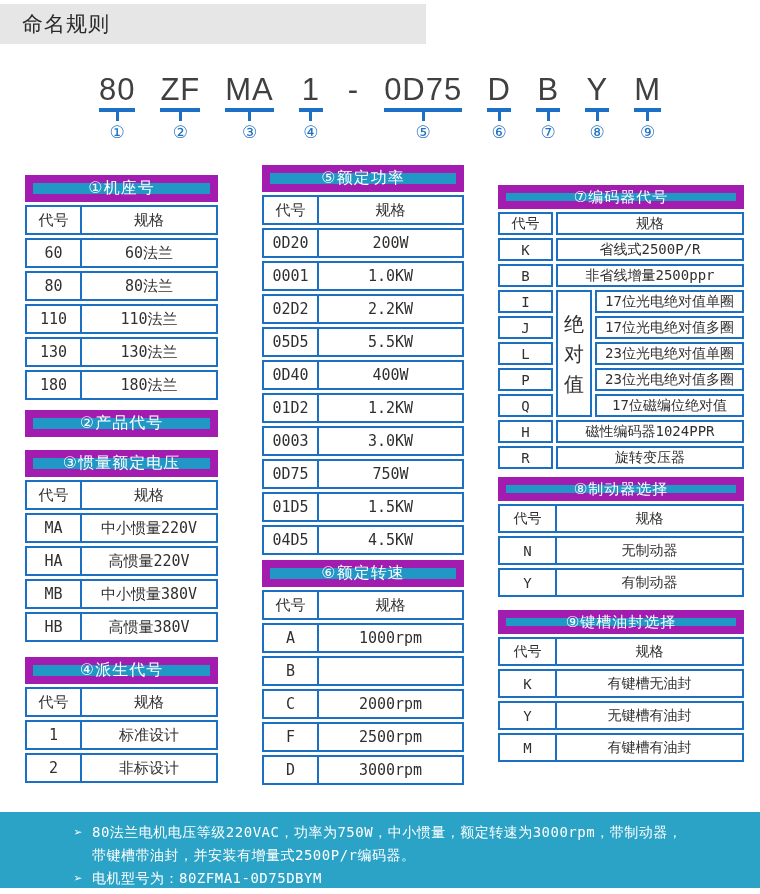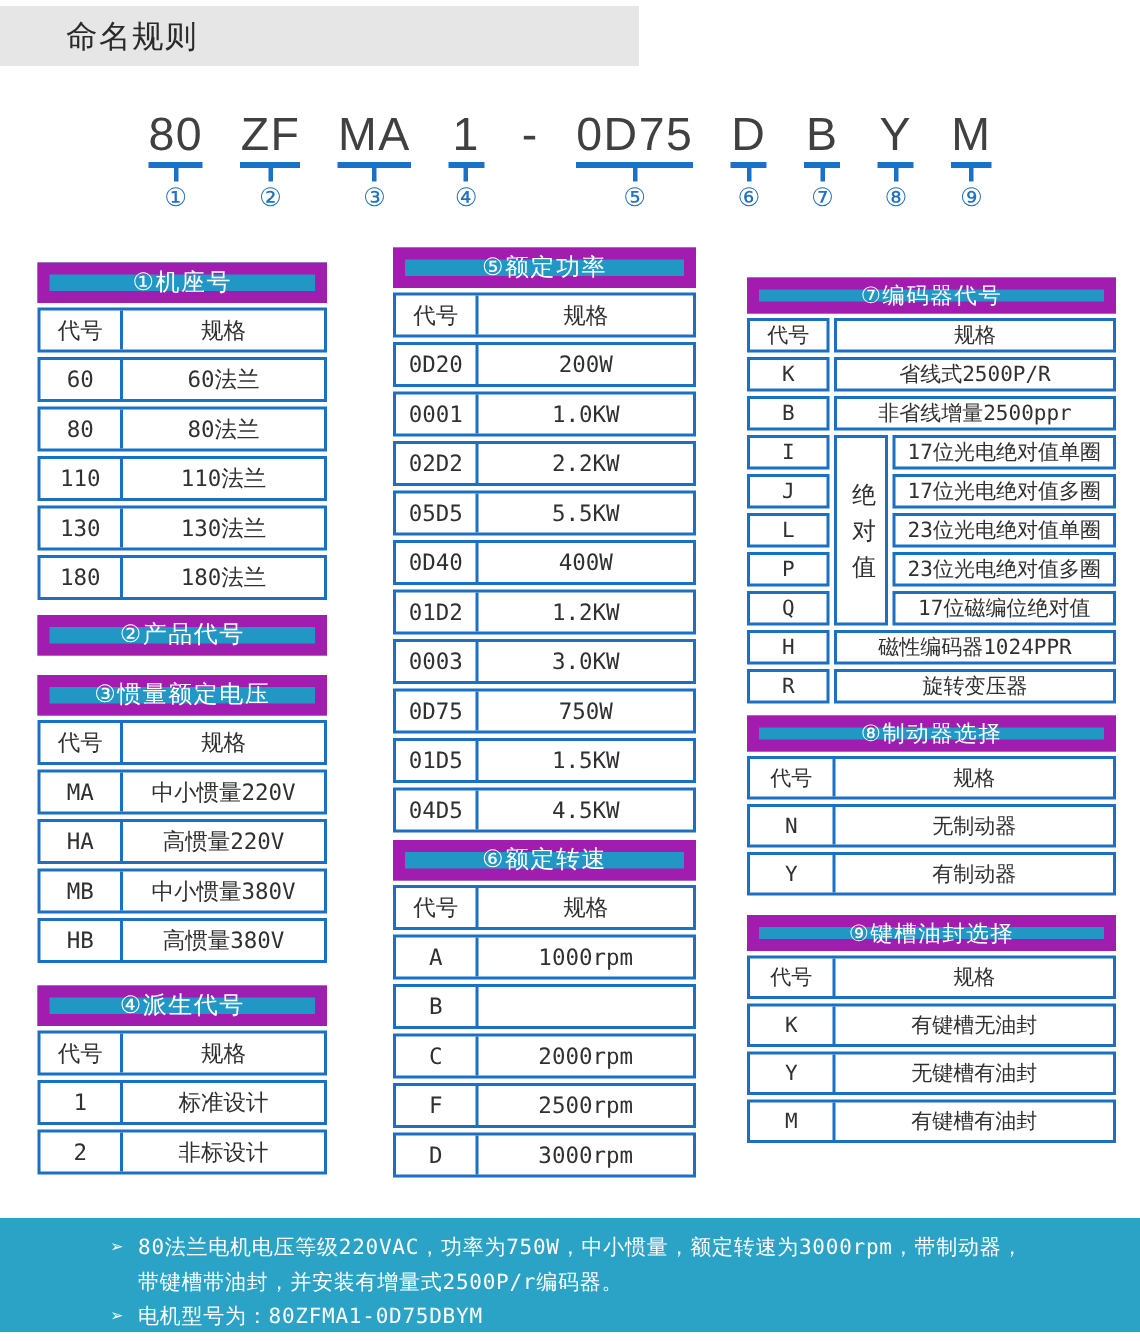--- a/index.html
+++ b/index.html
@@ -1,20 +1,20 @@
 <!DOCTYPE html>
 <html><head>
 <meta charset="utf-8">
 <style>
   html,body{margin:0;padding:0;background:#fff;}
   .page{position:relative;width:760px;height:894px;background:#ffffff;overflow:hidden;
         font-family:"DejaVu Sans",sans-serif;}
   
   .title-bar{position:absolute;left:0;top:4px;width:426px;height:40px;background:#e6e6e6;
-             display:flex;align-items:center;padding-left:44px;box-sizing:border-box;}
+             display:flex;align-items:center;padding-left:22px;box-sizing:border-box;}
   .title-bar span{font-size:21px;color:#2a2a2a;letter-spacing:1px;}
   
   .model-line{position:absolute;top:74px;left:0;width:760px;display:flex;
               justify-content:center;align-items:flex-start;gap:15px;}
   .seg{display:flex;flex-direction:column;align-items:center;padding:0 5px;}
   .seg-text{font-family:"Liberation Sans",sans-serif;font-size:31px;line-height:32px;
             color:#404040;letter-spacing:1px;white-space:nowrap;}
   .seg-underline{align-self:stretch;height:4px;background:#1d71c5;margin-top:2px;min-width:24px;}
   .seg-tick{width:3px;height:9px;background:#1d71c5;}
   .seg-num{font-size:17px;line-height:18px;color:#2272c2;margin-top:2px;}
@@ -39,22 +39,22 @@
   .cell.spec{flex:1;}
   .mt5{margin-top:5px;} .mt8{margin-top:8px;} .mt10{margin-top:10px;}
   .mt13{margin-top:13px;} .mt15{margin-top:15px;}
   
   .egrid{display:grid;grid-template-columns:55px 36px 1fr;column-gap:3px;row-gap:3px;
          grid-auto-rows:23px;margin-top:3px;}
   .ecell{border:2px solid #1b70c3;box-sizing:border-box;background:#fff;
          display:flex;align-items:center;justify-content:center;font-size:14px;color:#303030;
          font-family:"DejaVu Sans Mono","DejaVu Sans",sans-serif;white-space:nowrap;overflow:hidden;}
   .ecell.span23{grid-column:2/4;}
-  .ecell.abs{grid-column:2;grid-row:4/span 5;font-size:16px;line-height:1.5;
-             padding:0 6px;white-space:normal;word-break:break-all;text-align:right;
+  .ecell.abs{grid-column:2;grid-row:4/span 5;font-size:20px;line-height:1.5;
+             padding:0 6px;white-space:normal;word-break:break-all;text-align:left;
              font-family:"DejaVu Sans",sans-serif;}
   
   .footer{position:absolute;left:0;top:812px;width:760px;height:76px;background:#2ba3c6;
           box-sizing:border-box;padding:9px 20px 0 74px;color:#fff;
           font-family:"DejaVu Sans Mono","DejaVu Sans",sans-serif;}
   .note{display:flex;font-size:14px;line-height:23px;letter-spacing:0.5px;}
   .bullet{width:18px;flex-shrink:0;}
 </style>
 </head>
 <body>

